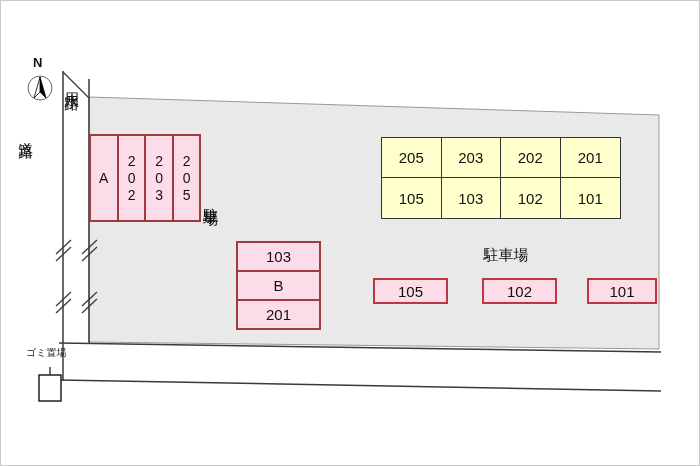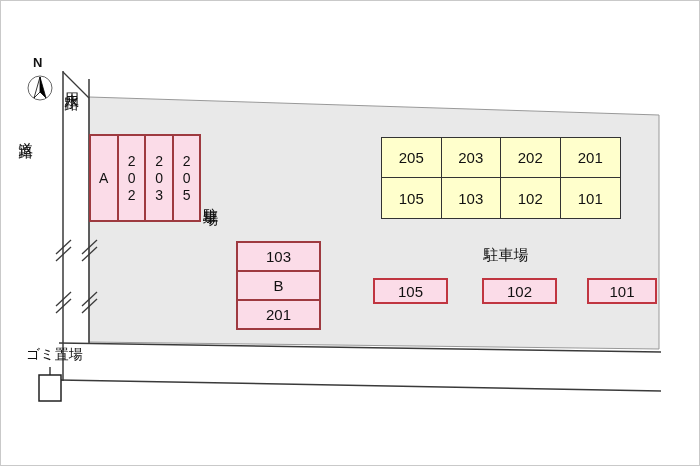--- a/index.html
+++ b/index.html
@@ -20,21 +20,21 @@
     writing-mode: vertical-rl;
     text-orientation: upright;
     line-height: 1.05;
     letter-spacing: 2px;
   }
   .n-label   { left:32px;  top:54px;  font-size:13px; font-weight:bold; }
   .waterway  { left:63px;  top:79px;  font-size:15px; }
   .roadlbl   { left:17px;  top:129px; font-size:15px; }
   .parking-v { left:202px; top:194px; font-size:15px; }
   .parking-h { left:460px; top:245px; width:90px; text-align:center; font-size:15px; }
-  .garbage   { left:25px;  top:345px; font-size:14px; }
+  .garbage   { left:25px;  top:345px; font-size:10px; }
 
   
   .stalls {
     position:absolute; left:88px; top:133px;
     width:112px; height:88px; display:flex;
   }
   .stall {
     flex:1; box-sizing:border-box;
     background: var(--pink, #fbdce8);
     border: 2px solid var(--maroon, #9e3a40);

